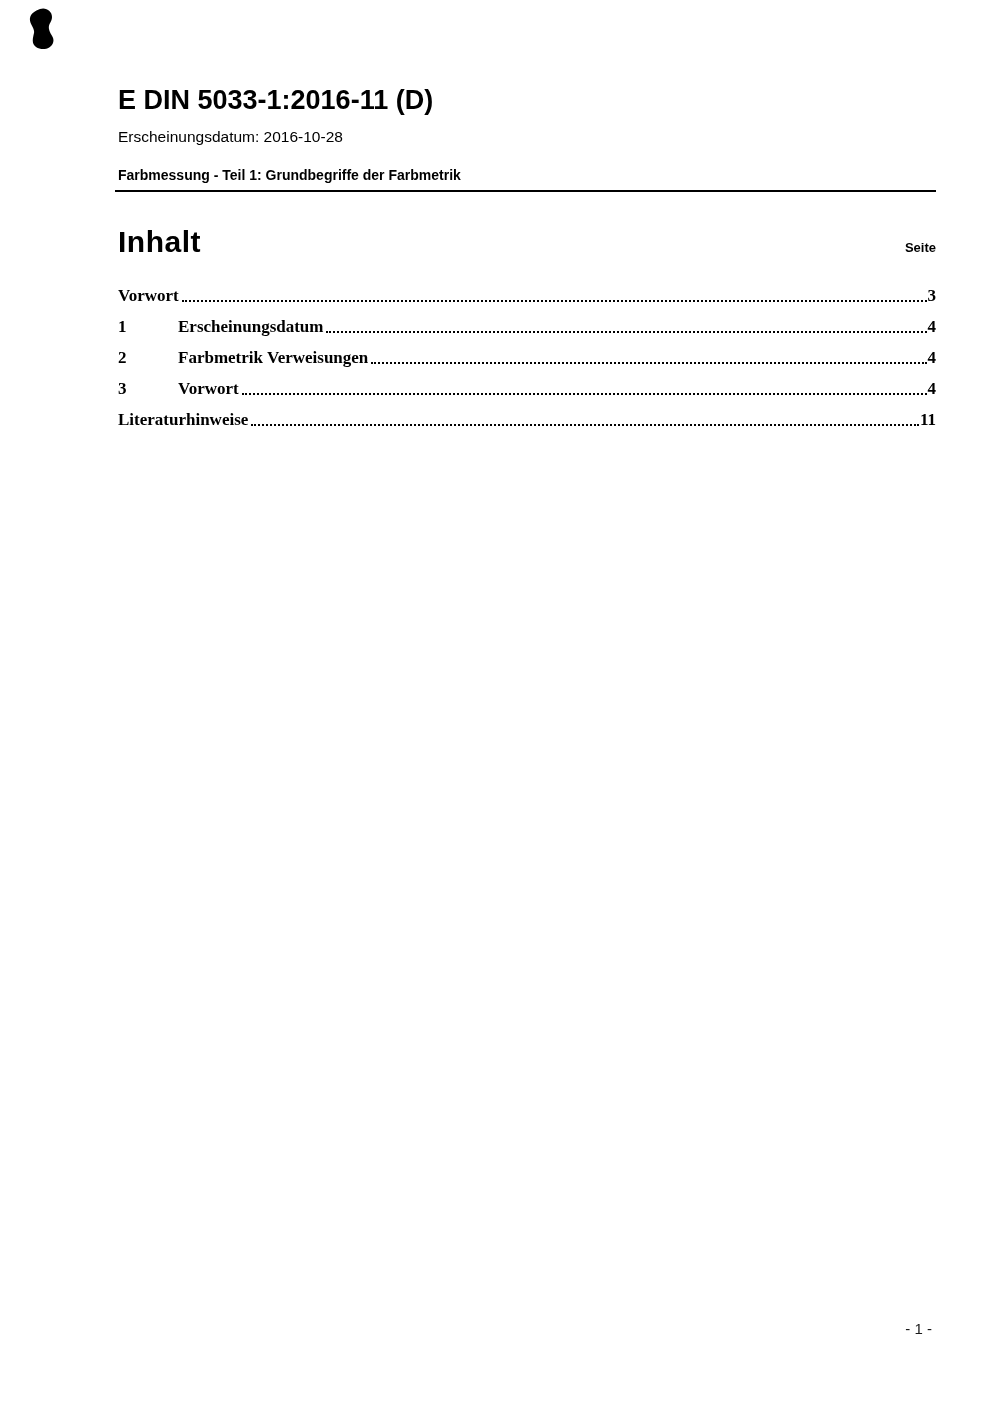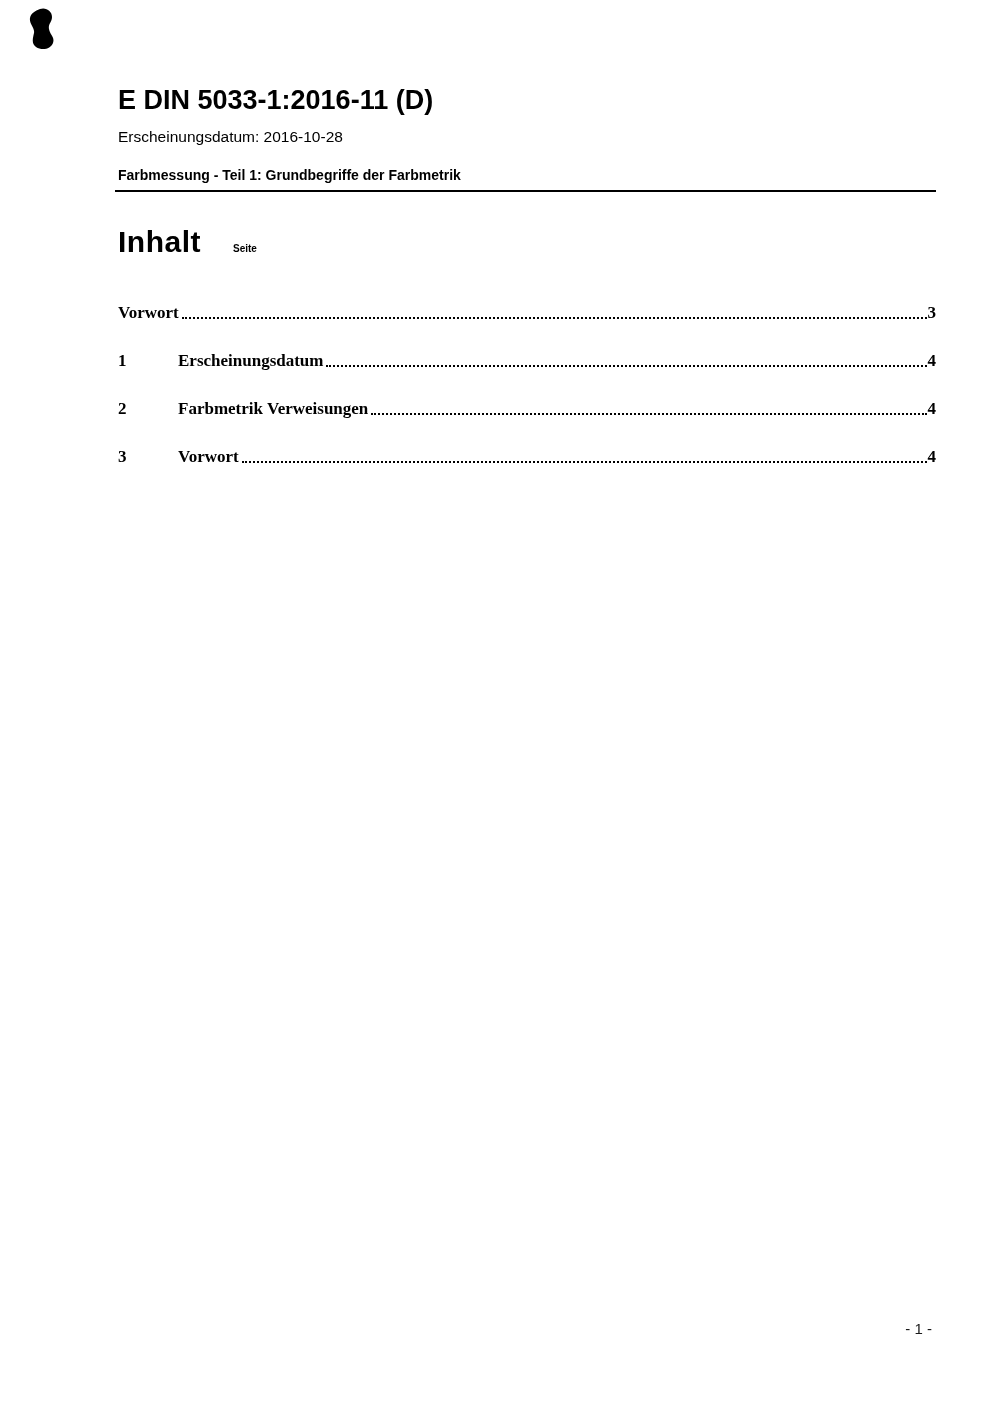--- a/index.html
+++ b/index.html
@@ -53,33 +53,34 @@
     border: none;
     border-top: 2px solid #000000;
     margin-top: 3px;
     margin-left: -3px;
     width: 821px;
   }
 
   .toc-heading-row {
     margin-top: 34px;
     display: flex;
+    justify-content: space-between;
     align-items: baseline;
   }
 
   .toc-heading {
     font-size: 30px;
     line-height: 32px;
     font-weight: bold;
     letter-spacing: 0.5px;
     font-family: "Liberation Sans", sans-serif;
   }
 
   .toc-page-col-label {
-    font-size: 10px;
+    font-size: 13px;
     font-weight: bold;
     font-family: "Liberation Sans", sans-serif;
     margin-left: 32px;
   }
 
   .toc-list {
     margin-top: 27px;
     font-family: "Liberation Serif", serif;
     font-weight: bold;
     font-size: 17px;
@@ -91,21 +92,20 @@
     line-height: 21px;
     margin-bottom: 10px;
   }
 
   .toc-num {
     flex: 0 0 60px;
   }
 
   .toc-label {
     white-space: nowrap;
-    margin-top: 17px;
   }
 
   .toc-leader {
     flex: 1 1 auto;
     align-self: flex-end;
     border-bottom: 2px dotted #000000;
     margin: 0 1px 4px 3px;
     min-width: 20px;
   }
 
@@ -174,20 +174,25 @@
           <span class="toc-page">4</span>
         </div>
 
         <div class="toc-row">
           <span class="toc-num">3</span>
           <span class="toc-label">Vorwort</span>
           <span class="toc-leader"></span>
           <span class="toc-page">4</span>
         </div>
 
+        <div class="toc-row">
+          <span class="toc-label">Literaturhinweise</span>
+          <span class="toc-leader"></span>
+          <span class="toc-page">11</span>
+        </div>
 
       </div>
     </section>
   </div>
 
   <footer class="page-footer">
     <span>- 1 -</span>
   </footer>
 
 </div>

